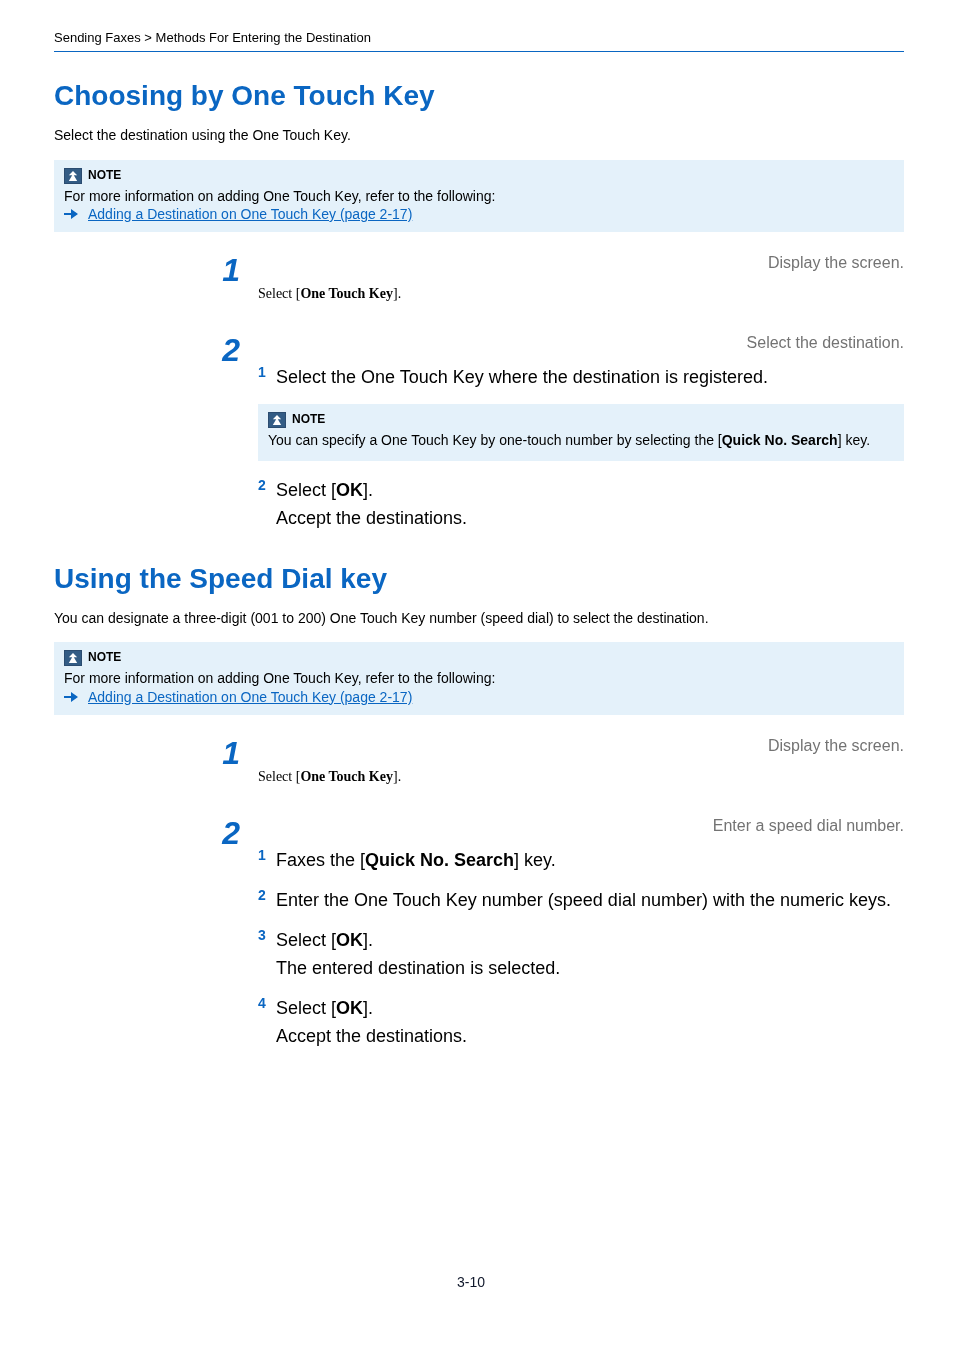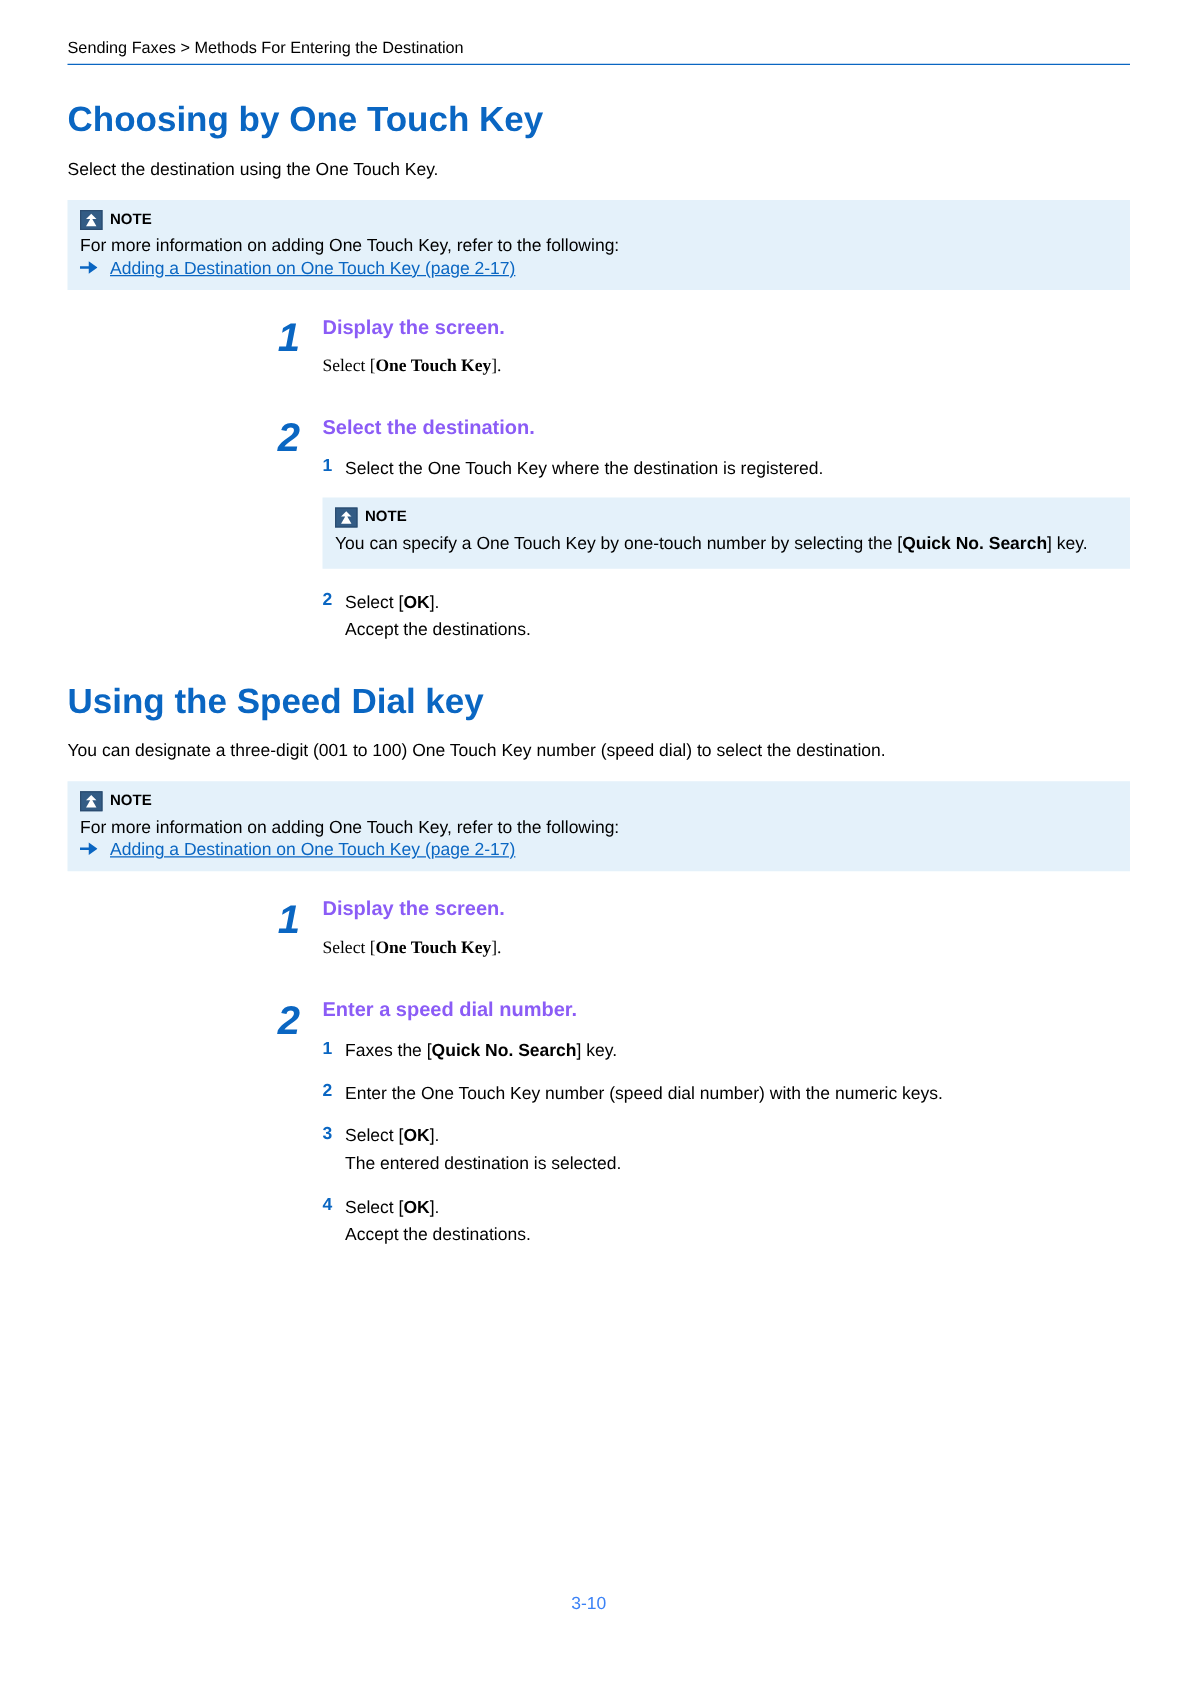--- a/index.html
+++ b/index.html
@@ -16,30 +16,30 @@
   .note-label { font-size: 12px; font-weight: bold; color: #000; }
   .note-text { font-size: 14px; color: #000; line-height: 1.45; }
   .link-row { display: flex; align-items: center; margin-top: 0; }
   .arrow-icon { width: 14px; height: 12px; margin-right: 10px; }
   .link { font-size: 14px; color: #0a66c2; text-decoration: underline; }
   .step-block { margin-left: 164px; margin-bottom: 18px; }
   .step-row { display: flex; align-items: flex-start; }
   .step-num-col { width: 40px; text-align: right; padding-right: 18px; flex-shrink: 0; }
   .step-num { font-family: Arial, Helvetica, sans-serif; font-size: 32px; font-weight: bold; font-style: italic; color: #0a66c2; line-height: 1; }
   .step-content { flex: 1; }
-  .step-title { font-size: 16px; font-weight: bold; color: #8b5cf6; margin-bottom: 12px; }
+  .step-title { font-size: 16px; font-weight: normal; color: #737373; margin-bottom: 12px; text-align: right; }
   .step-text { font-size: 14px; color: #000; margin-bottom: 12px; line-height: 1.45; font-family: Liberation Serif, serif; }
   .sub-list { margin-top: 4px; }
   .sub-item { display: flex; align-items: flex-start; margin-bottom: 14px; }
   .sub-num { font-size: 14px; font-weight: bold; color: #0a66c2; width: 18px; flex-shrink: 0; }
   .sub-text-wrap { flex: 1; }
-  .sub-text { font-size: 14px; color: #000; line-height: 1.45; }
+  .sub-text { font-size: 18px; color: #000; line-height: 1.45; }
   .sub-text-secondary { margin-top: 2px; }
   .inner-note { background: #e4f1fa; padding: 8px 10px 10px 10px; margin: 4px 0 16px 0; }
-  .page-footer { position: absolute; bottom: 60px; left: 0; right: 12px; text-align: center; font-size: 14px; color: #3b82f6; }
+  .page-footer { position: absolute; bottom: 60px; left: 0; right: 12px; text-align: center; font-size: 14px; color: #0f172a; }
   .bold { font-weight: bold; }
   .second-h1 { margin-top: 14px; }
 </style>
 </head>
 <body>
 
 <div class="breadcrumb">
   <span>Sending Faxes</span>
   <span>&gt;</span>
   <span>Methods For Entering the Destination</span>
@@ -118,21 +118,21 @@
             <div class="sub-text sub-text-secondary">Accept the destinations.</div>
           </div>
         </div>
       </div>
 
     </div>
   </div>
 </div>
 
 <div class="h1 second-h1">Using the Speed Dial key</div>
-<div class="p-body">You can designate a three-digit (001 to 100) One Touch Key number (speed dial) to select the destination.</div>
+<div class="p-body">You can designate a three-digit (001 to 200) One Touch Key number (speed dial) to select the destination.</div>
 
 <div class="note-box">
   <div class="note-header">
     <div class="note-icon">
       <svg viewBox="0 0 12 14">
           <path fill="#fff" d="M6 1 L11 6 L7 6 L11 13 L1 13 L5 6 L1 6 Z"></path>
         </svg>
     </div>
     <span class="note-label">NOTE</span>
   </div>

